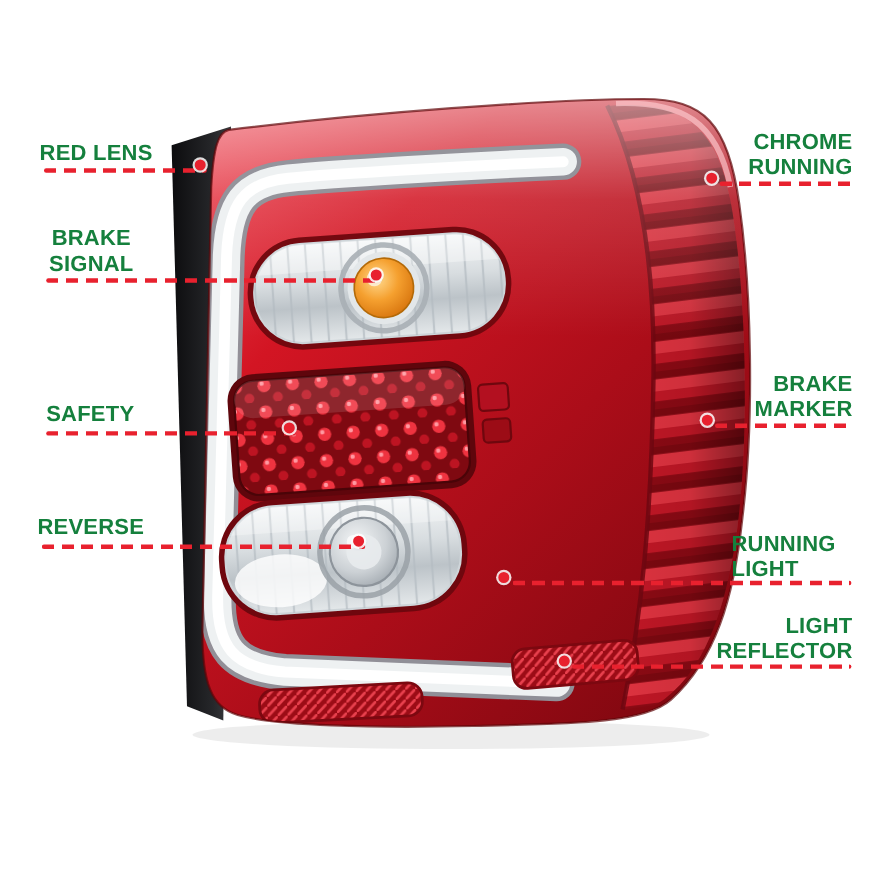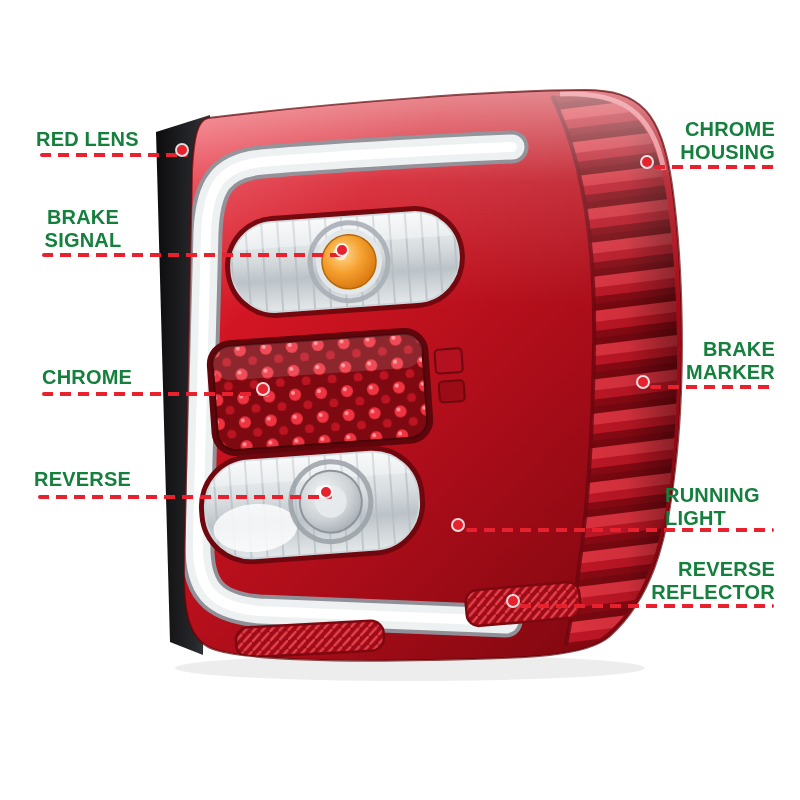--- a/index.html
+++ b/index.html
@@ -187,48 +187,48 @@
     <div class="co-dot" style="left:177px; top:145px;"></div>
   </div>
 
   <div>
     <div class="co-label" style="left:28px; top:206px; width:110px; text-align:center;">BRAKE SIGNAL</div>
     <div class="co-line" style="left:42px; top:253px; width:306px;"></div>
     <div class="co-dot" style="left:337px; top:245px;"></div>
   </div>
 
   <div>
-    <div class="co-label" style="left:42px; top:366px; width:110px; text-align:left;">CHROME</div>
+    <div class="co-label" style="left:42px; top:366px; width:110px; text-align:left;">SAFETY</div>
     <div class="co-line" style="left:42px; top:392px; width:227px;"></div>
     <div class="co-dot" style="left:258px; top:384px;"></div>
   </div>
 
   <div>
     <div class="co-label" style="left:34px; top:468px; width:120px; text-align:left;">REVERSE</div>
     <div class="co-line" style="left:38px; top:495px; width:294px;"></div>
     <div class="co-dot" style="left:321px; top:487px;"></div>
   </div>
 
   <div>
-    <div class="co-label" style="left:663px; top:118px; width:112px; text-align:right;">CHROME HOUSING</div>
+    <div class="co-label" style="left:663px; top:118px; width:112px; text-align:right;">CHROME RUNNING</div>
     <div class="co-line" style="left:654px; top:165px; width:121px;"></div>
     <div class="co-dot" style="left:642px; top:157px;"></div>
   </div>
 
   <div>
     <div class="co-label" style="left:683px; top:338px; width:92px; text-align:right;">BRAKE MARKER</div>
     <div class="co-line" style="left:650px; top:385px; width:125px;"></div>
     <div class="co-dot" style="left:638px; top:377px;"></div>
   </div>
 
   <div>
     <div class="co-label" style="left:665px; top:484px; width:110px; text-align:left;">RUNNING LIGHT</div>
     <div class="co-line" style="left:466px; top:528px; width:308px;"></div>
     <div class="co-dot" style="left:453px; top:520px;"></div>
   </div>
 
   <div>
-    <div class="co-label" style="left:650px; top:558px; width:125px; text-align:right;">REVERSE REFLECTOR</div>
+    <div class="co-label" style="left:650px; top:558px; width:125px; text-align:right;">LIGHT REFLECTOR</div>
     <div class="co-line" style="left:520px; top:604px; width:254px;"></div>
     <div class="co-dot" style="left:508px; top:596px;"></div>
   </div>
 
 </div>
 
 </body></html>

